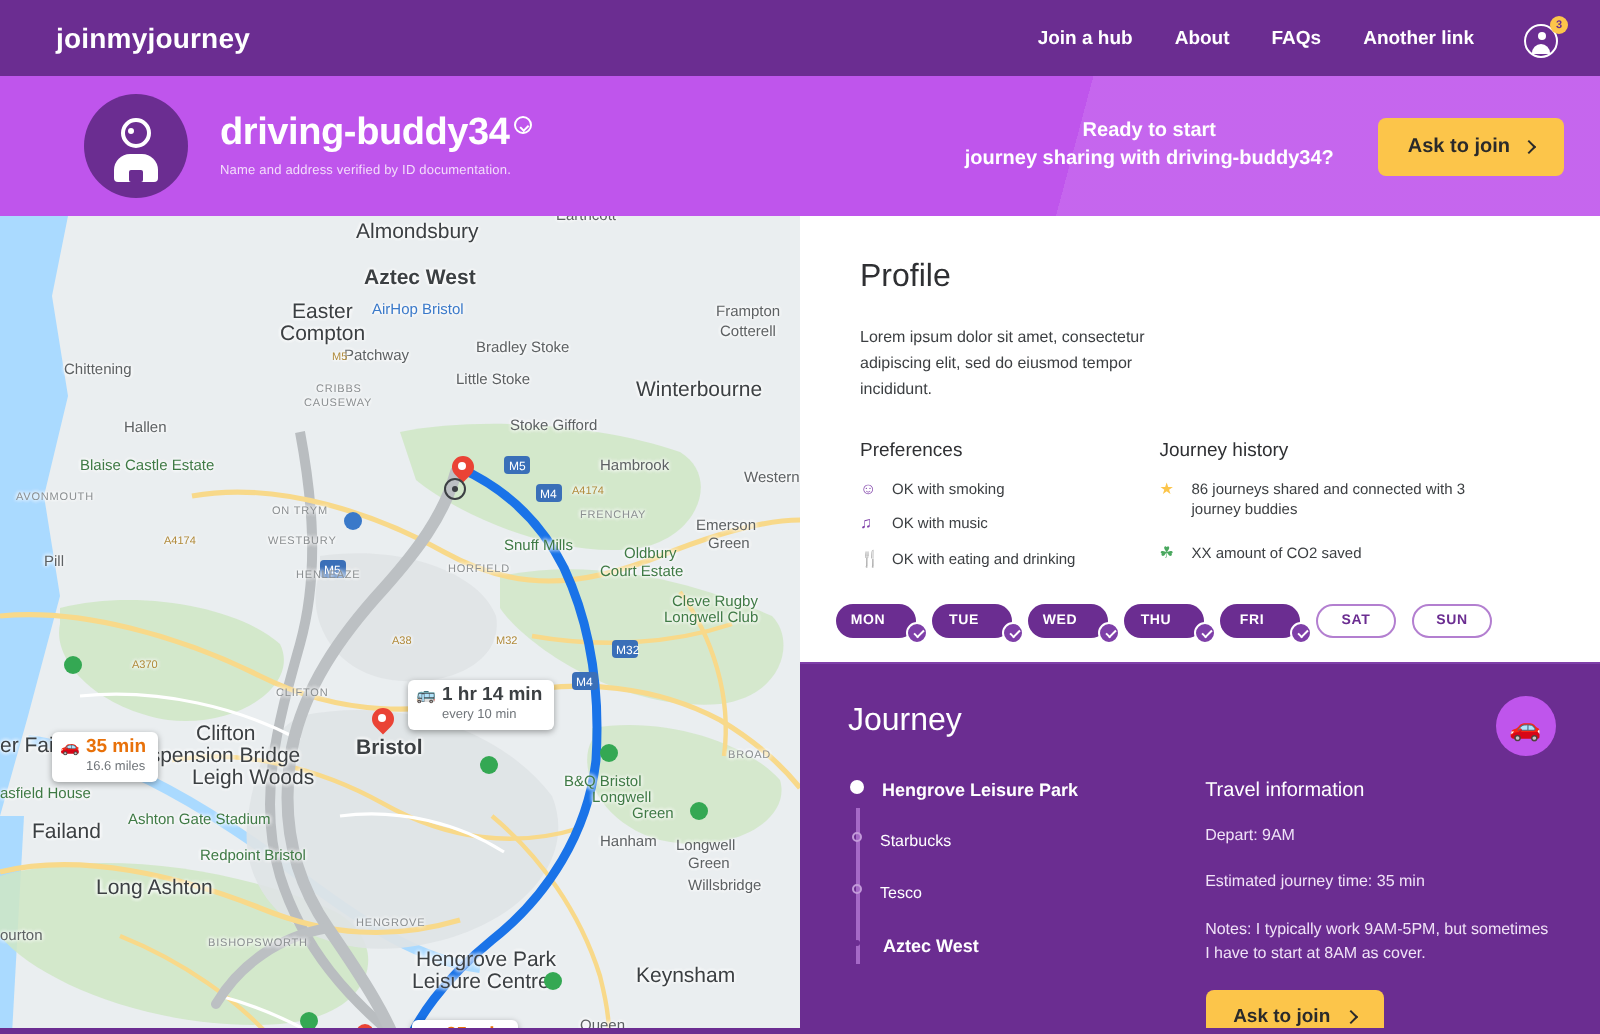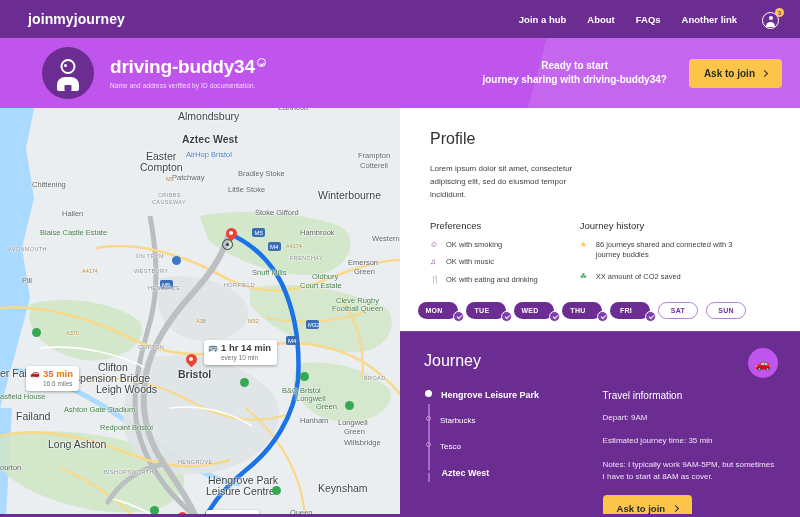--- a/index.html
+++ b/index.html
@@ -383,21 +383,21 @@
         <div class="map-label " style="left: 348px; top: 150px;">Emerson</div>
         <div class="map-label " style="left: 354px; top: 159px;">Green</div>
         <div class="map-label green" style="left: 312px; top: 164px; text-align: right;">Oldbury</div>
         <div class="map-label green" style="left: 300px; top: 173px;">Court Estate</div>
         <div class="map-label grey-sm" style="left: 134px; top: 160px;">WESTBURY</div>
         <div class="map-label green" style="left: 252px; top: 160px;">Snuff Mills</div>
         <div class="map-label " style="left: 22px; top: 168px;">Pill</div>
         <div class="map-label grey-sm" style="left: 148px; top: 177px;">HENLEAZE</div>
         <div class="map-label grey-sm" style="left: 224px; top: 174px;">HORFIELD</div>
         <div class="map-label green" style="left: 336px; top: 188px;">Cleve Rugby</div>
-        <div class="map-label green" style="left: 332px; top: 196px;">Football Queen</div>
+        <div class="map-label green" style="left: 332px; top: 196px;">Longwell Club</div>
         <div class="map-label big" style="left: 98px; top: 253px;">Clifton</div>
         <div class="map-label big" style="left: 62px; top: 264px;">Suspension Bridge</div>
         <div class="map-label grey-sm" style="left: 138px; top: 236px;">CLIFTON</div>
         <div class="map-label big" style="left: 96px; top: 275px;">Leigh Woods</div>
         <div class="map-label big bold" style="left: 178px; top: 260px;">Bristol</div>
         <div class="map-label big" style="left: 0px; top: 259px;">er Failand</div>
         <div class="map-label green" style="left: 0px; top: 284px;">asfield House</div>
         <div class="map-label big" style="left: 16px; top: 302px;">Failand</div>
         <div class="map-label green" style="left: 64px; top: 297px;">Ashton Gate Stadium</div>
         <div class="map-label green" style="left: 100px; top: 315px;">Redpoint Bristol</div>

